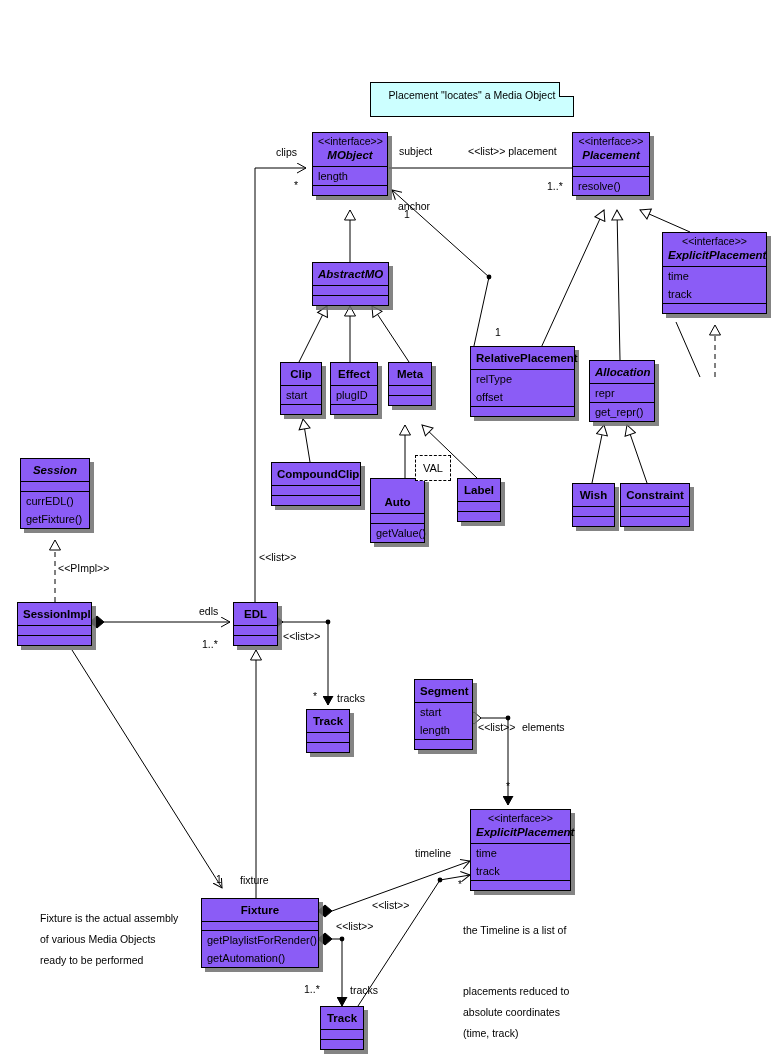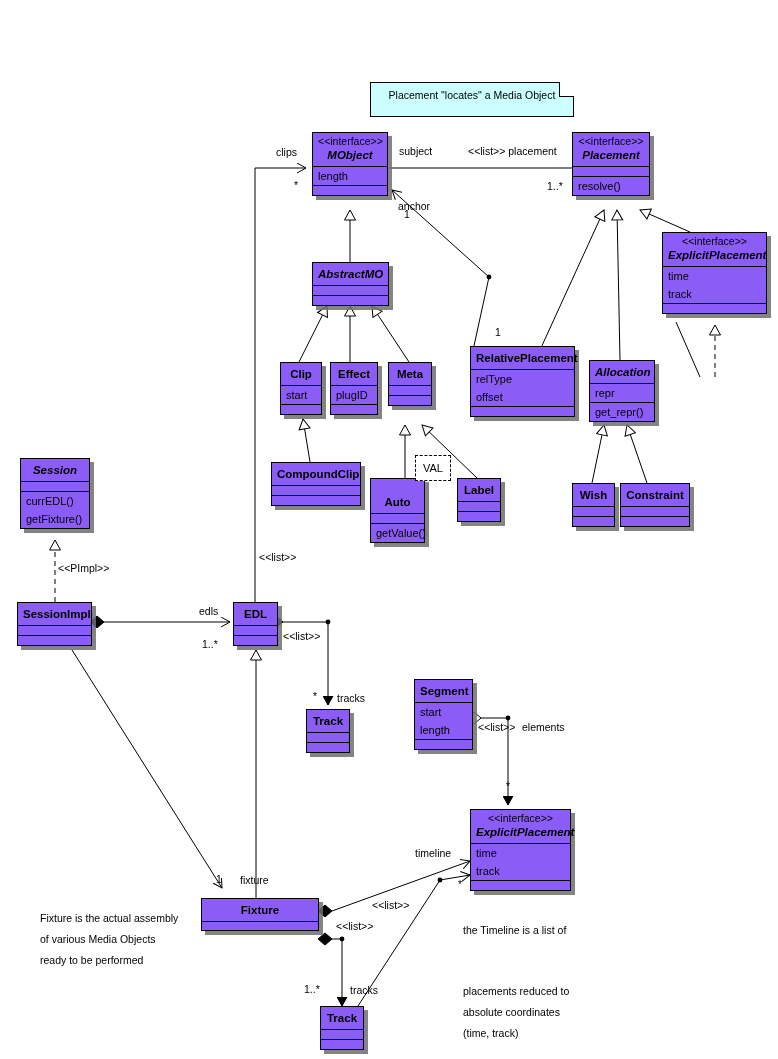--- a/index.html
+++ b/index.html
@@ -345,20 +345,24 @@
       <div class="attr">track</div>
     </div>
     <div class="sec empty"></div>
   </div>
 
   <div class="umlbox" style="left:201px;top:898px;width:118px;">
     <div class="hdr" style="padding-top:4px;">
       <div class="cname">Fixture</div>
     </div>
     <div class="sec empty" style="height:8px;"></div>
+    <div class="sec">
+      <div class="attr">getPlaylistForRender()</div>
+      <div class="attr">getAutomation()</div>
+    </div>
   </div>
 
   <div class="umlbox" style="left:320px;top:1006px;width:44px;">
     <div class="hdr" style="padding-top:4px;">
       <div class="cname">Track</div>
     </div>
     <div class="sec empty"></div>
     <div class="sec empty"></div>
   </div>
 

